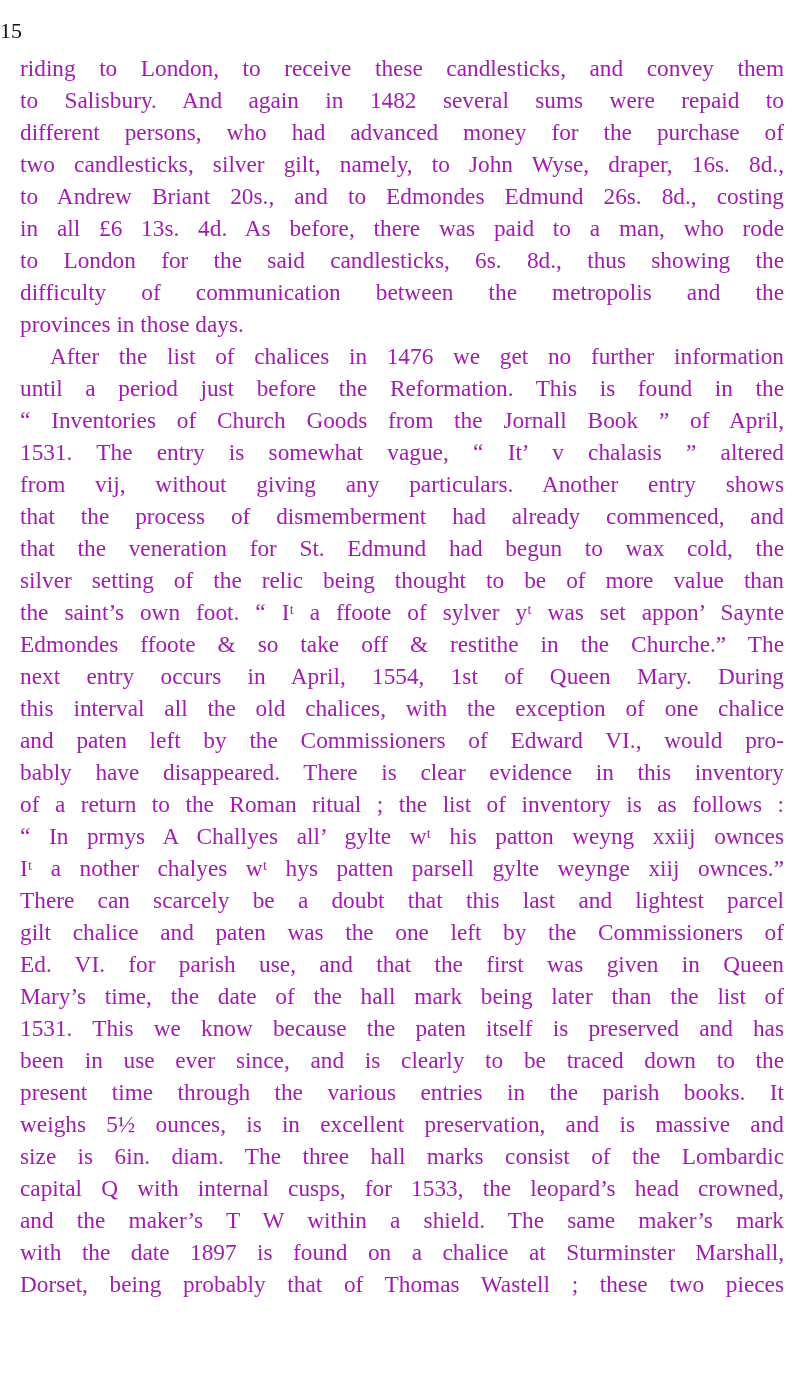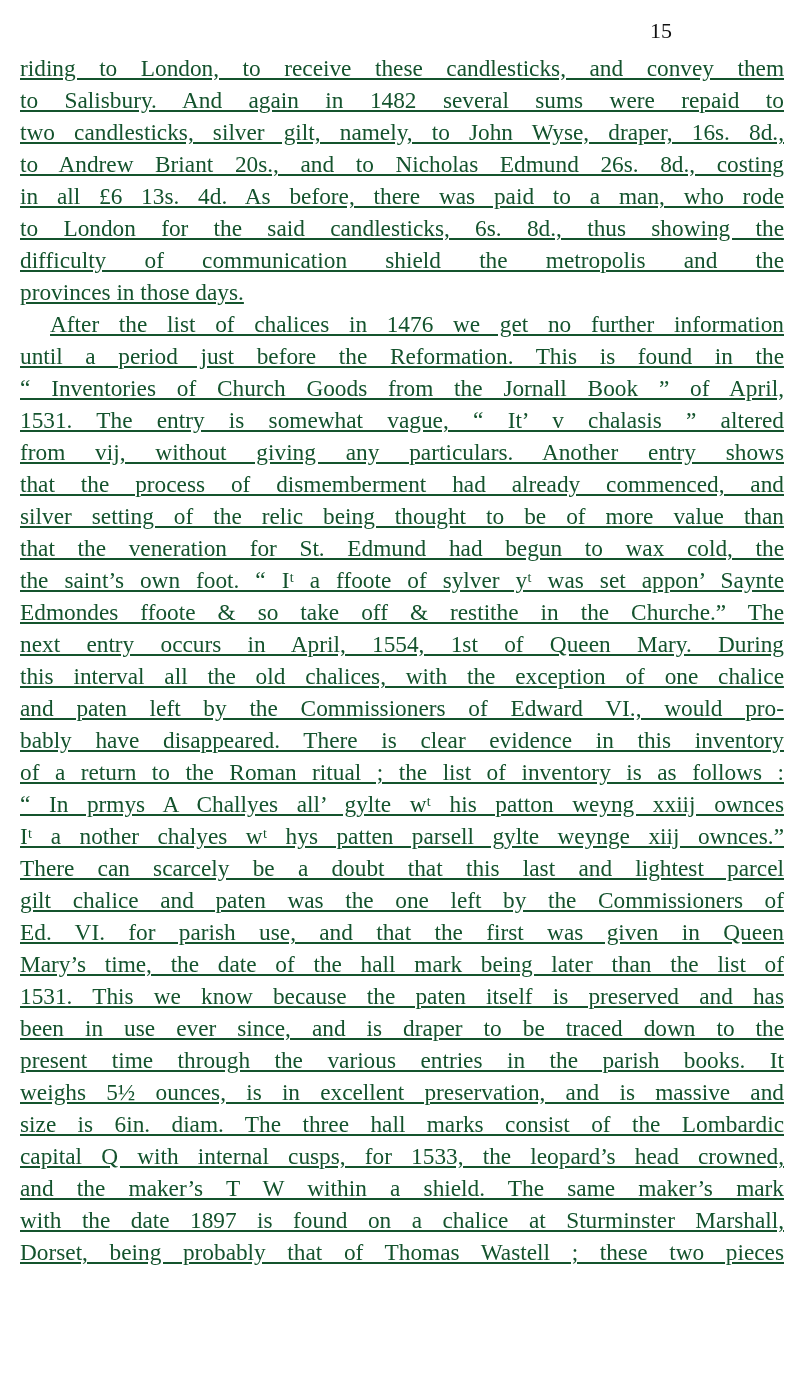--- a/index.html
+++ b/index.html
@@ -1,66 +1,66 @@
 <!DOCTYPE html>
 <html><head>
   <meta charset="utf-8">
   <style>
     html, body { margin: 0; padding: 0; background: #ffffff; }
     body { width: 800px; height: 1381px; position: relative; overflow: hidden; }
     .page-number {
-      position: absolute; top: 18px; left: 0; width: 672px; text-align: right;
+      position: absolute; top: 18px; left: 0; width: 672px; text-align: left;
       font-family: "Liberation Serif", serif; font-size: 22px; color: #111;
     }
     .body-text {
       position: absolute; top: 52px; left: 20px; width: 764px;
       font-family: "Liberation Serif", serif; font-size: 23.3px; line-height: 32px;
-      color: #14532d;
-      text-decoration: underline;
+      color: #a21caf;
     }
     .line { display: block; white-space: nowrap; text-align: justify; text-align-last: justify; height: 32px; }
     .line.last { text-align-last: left; }
     .line.indent { padding-left: 30px; }
   </style>
 </head>
 <body>
 
 <div class="page-number">15</div>
 <div class="body-text" id="body">
     <span class="line">riding to London, to receive these candlesticks, and convey them</span>
     <span class="line">to Salisbury.  And again in 1482 several sums were repaid to</span>
+    <span class="line">different persons, who had advanced money for the purchase of</span>
     <span class="line">two candlesticks, silver gilt, namely, to John Wyse, draper, 16s. 8d.,</span>
-    <span class="line">to Andrew Briant 20s., and to Nicholas Edmund 26s. 8d., costing</span>
+    <span class="line">to Andrew Briant 20s., and to Edmondes Edmund 26s. 8d., costing</span>
     <span class="line">in all £6 13s. 4d.  As before, there was paid to a man, who rode</span>
     <span class="line">to London for the said candlesticks, 6s. 8d., thus showing the</span>
-    <span class="line">difficulty of communication shield the metropolis and the</span>
+    <span class="line">difficulty of communication between the metropolis and the</span>
     <span class="line last">provinces in those days.</span>
     <span class="line indent">After the list of chalices in 1476 we get no further information</span>
     <span class="line">until a period just before the Reformation.  This is found in the</span>
     <span class="line">“ Inventories of Church Goods from the Jornall Book ” of April,</span>
     <span class="line">1531.  The entry is somewhat vague, “ It’ v chalasis ” altered</span>
     <span class="line">from vij, without giving any particulars.  Another entry shows</span>
     <span class="line">that the process of dismemberment had already commenced, and</span>
+    <span class="line">that the veneration for St. Edmund had begun to wax cold, the</span>
     <span class="line">silver setting of the relic being thought to be of more value than</span>
-    <span class="line">that the veneration for St. Edmund had begun to wax cold, the</span>
     <span class="line">the saint’s own foot.  “ Iᵗ a ffoote of sylver yᵗ was set appon’ Saynte</span>
     <span class="line">Edmondes ffoote &amp; so take off &amp; restithe in the Churche.”  The</span>
     <span class="line">next entry occurs in April, 1554, 1st of Queen Mary.  During</span>
     <span class="line">this interval all the old chalices, with the exception of one chalice</span>
     <span class="line">and paten left by the Commissioners of Edward VI., would pro-</span>
     <span class="line">bably have disappeared.  There is clear evidence in this inventory</span>
     <span class="line">of a return to the Roman ritual ; the list of inventory is as follows :</span>
     <span class="line">“ In prmys A Challyes all’ gylte wᵗ his patton weyng xxiij ownces</span>
     <span class="line">Iᵗ a nother chalyes wᵗ hys patten parsell gylte weynge xiij ownces.”</span>
     <span class="line">There can scarcely be a doubt that this last and lightest parcel</span>
     <span class="line">gilt chalice and paten was the one left by the Commissioners of</span>
     <span class="line">Ed. VI. for parish use, and that the first was given in Queen</span>
     <span class="line">Mary’s time, the date of the hall mark being later than the list of</span>
     <span class="line">1531.  This we know because the paten itself is preserved and has</span>
-    <span class="line">been in use ever since, and is draper to be traced down to the</span>
+    <span class="line">been in use ever since, and is clearly to be traced down to the</span>
     <span class="line">present time through the various entries in the parish books.  It</span>
     <span class="line">weighs 5½ ounces, is in excellent preservation, and is massive and</span>
     <span class="line">size is 6in. diam.  The three hall marks consist of the Lombardic</span>
     <span class="line">capital Q with internal cusps, for 1533, the leopard’s head crowned,</span>
     <span class="line">and the maker’s T W within a shield.  The same maker’s mark</span>
     <span class="line">with the date 1897 is found on a chalice at Sturminster Marshall,</span>
     <span class="line">Dorset, being probably that of Thomas Wastell ; these two pieces</span>
   </div>
 
 </body></html>

